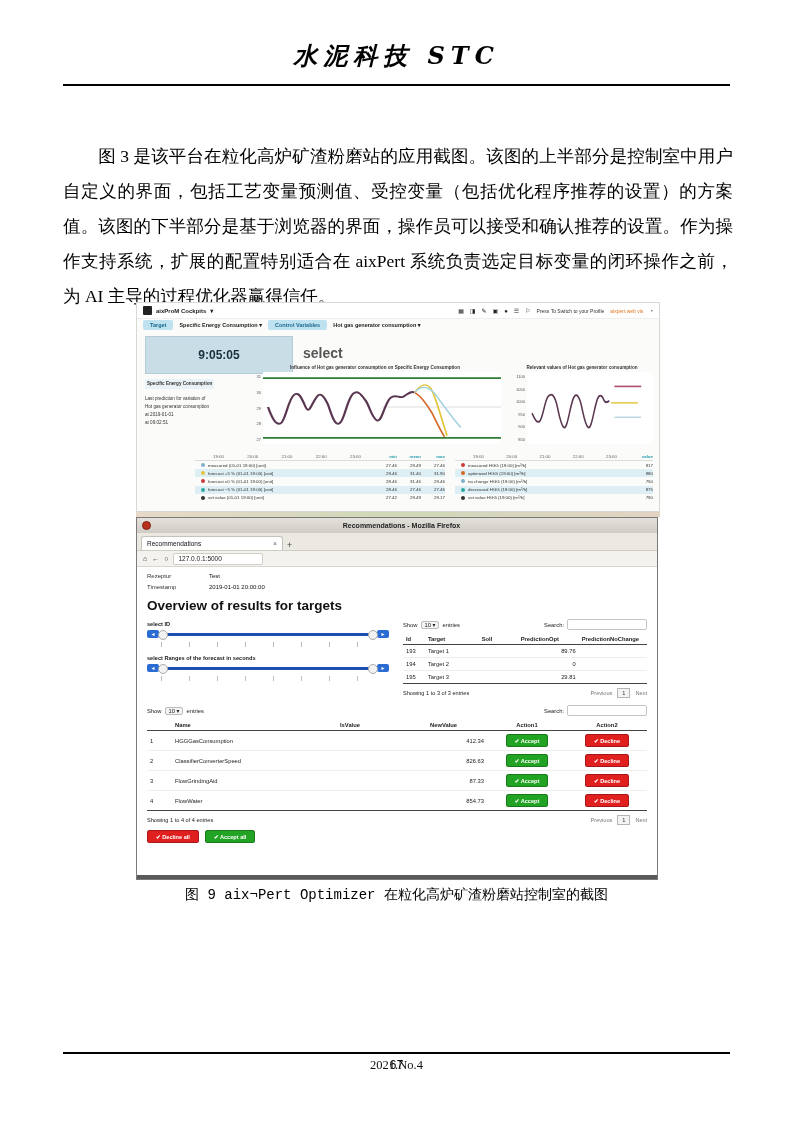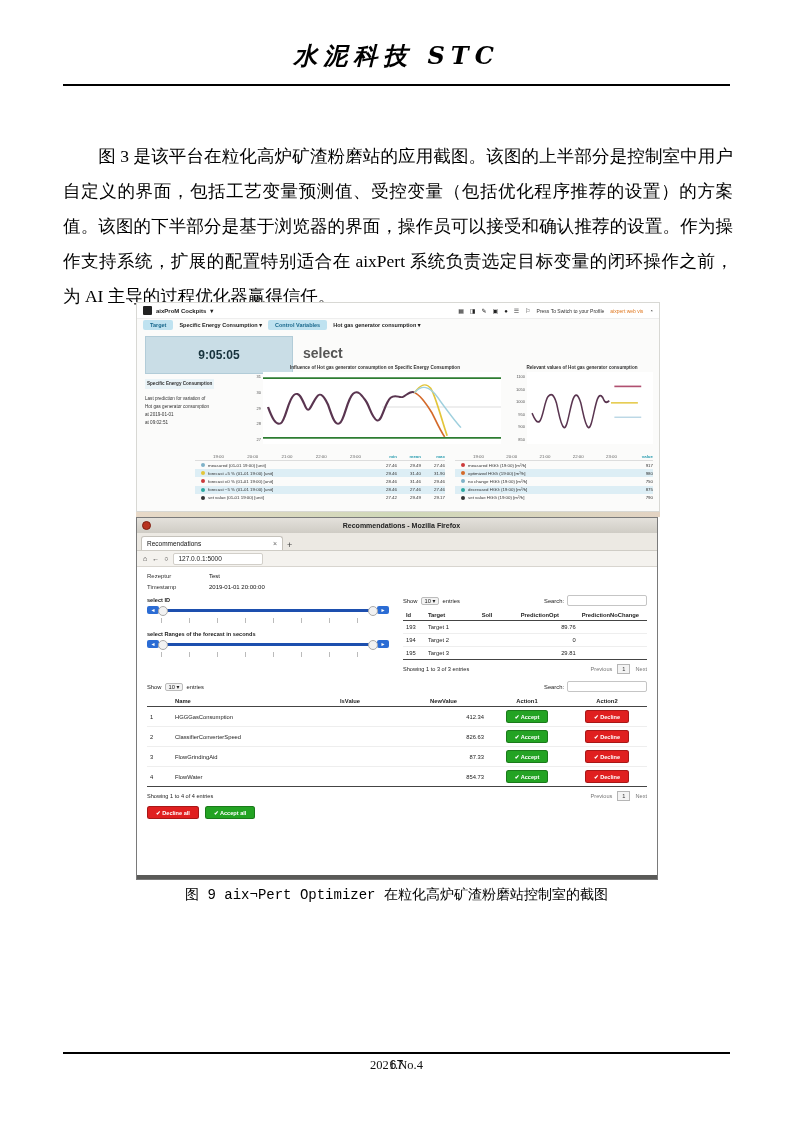--- a/index.html
+++ b/index.html
@@ -348,20 +348,21 @@
       <div class="bw-content">
         <div class="meta-row">
           <span class="meta-label">Rezeptur</span>
           <span class="meta-value">Test</span>
         </div>
         <div class="meta-row">
           <span class="meta-label">Timestamp</span>
           <span class="meta-value">2019-01-01 20:00:00</span>
         </div>
 
+        <div class="bw-h1">Overview of results for targets</div>
 
         <div class="controls-wrap">
 
           <div class="sliders-col">
             <div class="slider-label">select ID</div>
             <div class="slider">
               <span class="sl-btn">◄</span>
               <span class="sl-track">
                 <span class="sl-handle left"></span>
                 <span class="sl-handle right"></span>

